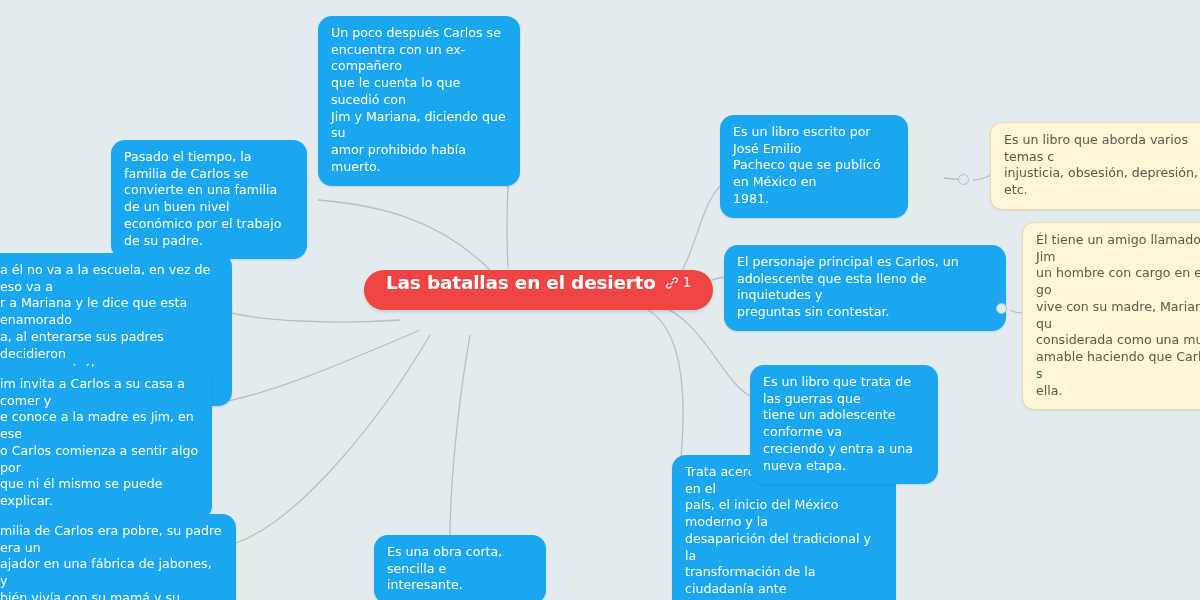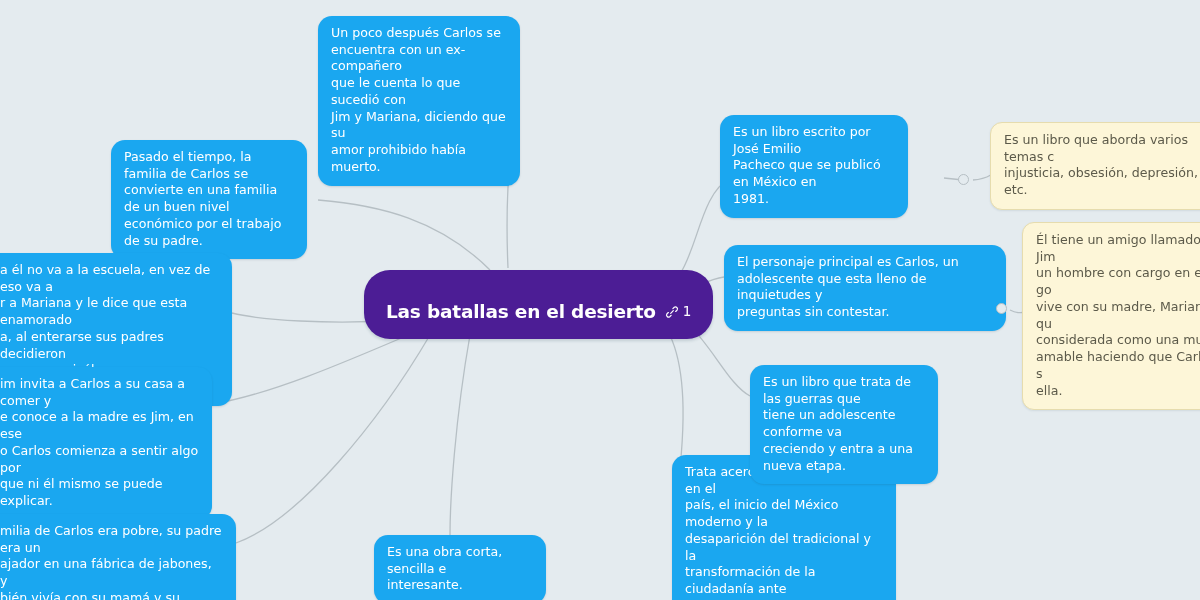--- a/index.html
+++ b/index.html
@@ -40,25 +40,25 @@
   .node.note {
     background: #fdf6d8;
     color: #5c5a4a;
     font-size: 12.6px;
     padding: 9px 13px 10px 13px;
     border: 1px solid #e6dcae;
     border-radius: 12px;
     box-shadow: 0 1px 2px rgba(40,70,90,0.10);
   }
   .node.root {
-    background: #4c1d95;
+    background: #ef4444;
     color: #ffffff;
     font-size: 18.5px;
     font-weight: bold;
-    padding: 30px 22px 14px 22px;
+    padding: 1px 22px 14px 22px;
     border-radius: 26px;
     display: flex;
     align-items: center;
     gap: 9px;
     box-shadow: 0 2px 3px rgba(40,70,90,0.18);
     white-space: nowrap;
   }
   .root-title { letter-spacing: -0.2px; }
   .link-wrap {
     display: inline-flex;

